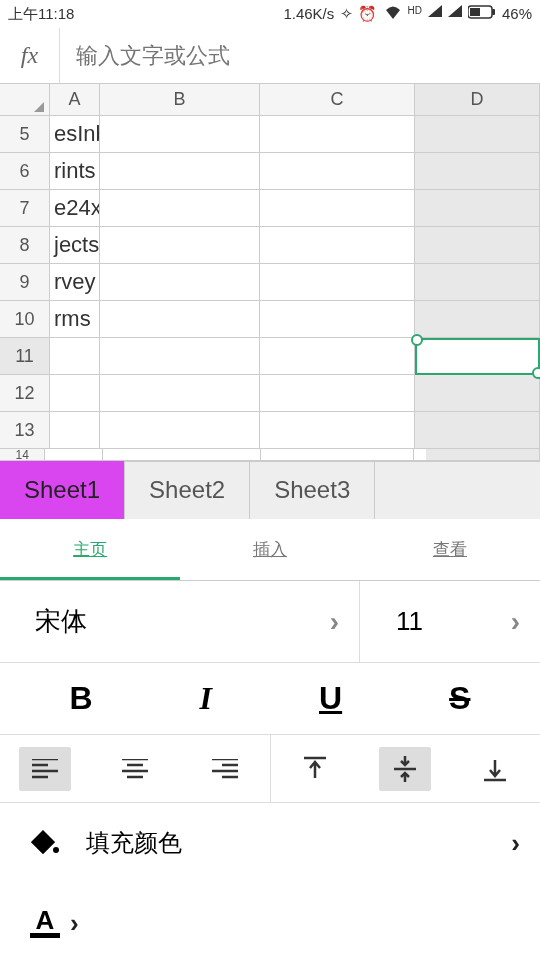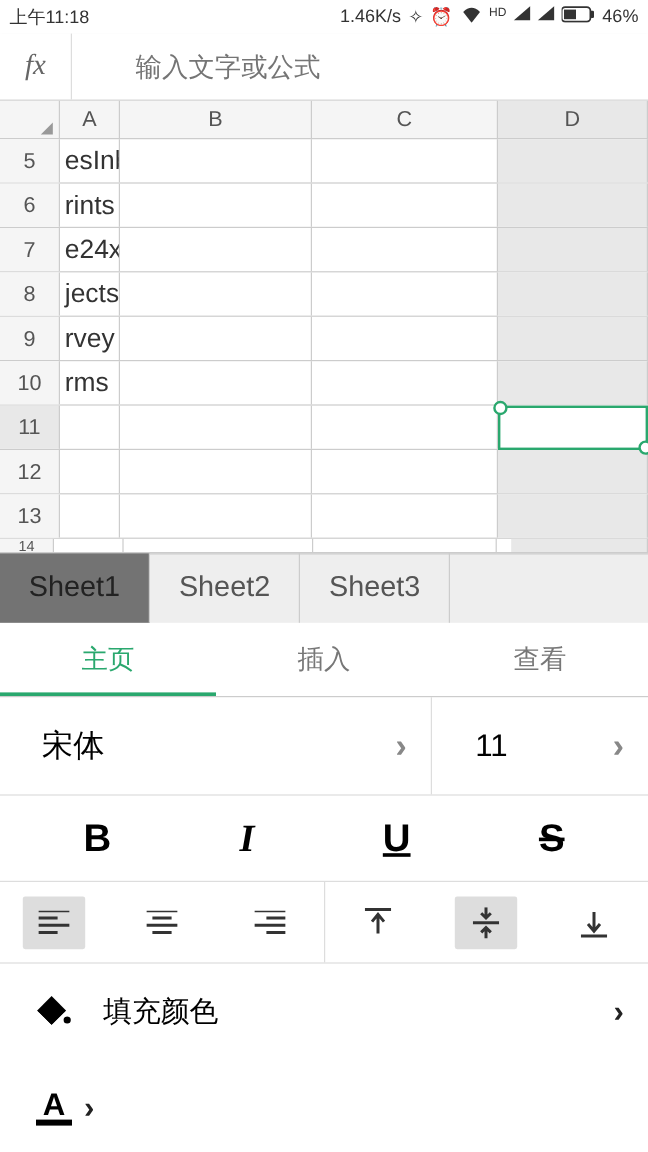--- a/index.html
+++ b/index.html
@@ -2,21 +2,21 @@
 <html><head>
 <meta charset="utf-8">
 <style>
 * { margin: 0; padding: 0; box-sizing: border-box; }
 body { font-family: -apple-system, sans-serif; width: 540px; height: 960px; background: #fff; overflow: hidden; position: relative; }
 
 .status-bar { height: 28px; display: flex; justify-content: space-between; align-items: center; padding: 0 8px; font-size: 15px; color: #333; }
 .status-left { display: flex; gap: 4px; }
 .status-right { display: flex; align-items: flex-start; gap: 6px; }
 
-.formula-bar { height: 56px; display: flex; align-items: center; border-bottom: 1px solid #ccc; background: #fff; box-shadow: 0 1px 2px rgba(0,0,0,0.1); gap: 37px; }
+.formula-bar { height: 56px; display: flex; align-items: center; border-bottom: 1px solid #ccc; background: #fff; box-shadow: 0 1px 2px rgba(0,0,0,0.1); }
 .fx-label { width: 60px; text-align: center; font-style: italic; font-family: serif; font-size: 24px; color: #666; border-right: 1px solid #ddd; height: 100%; display: flex; align-items: center; justify-content: center; }
 .formula-input { flex: 1; padding: 0 16px; font-size: 22px; color: #c2410c; border: none; outline: none; }
 
 .spreadsheet { position: relative; }
 .col-headers { display: flex; height: 32px; border-bottom: 1px solid #ccc; background: #f5f5f5; }
 .corner-cell { width: 50px; border-right: 1px solid #ccc; display: flex; align-items: center; justify-content: center; }
 .corner-cell::after { content: ''; width: 0; height: 0; border-style: solid; border-width: 0 0 10px 10px; border-color: transparent transparent #999 transparent; position: absolute; left: 34px; top: 18px; }
 .col-header { border-right: 1px solid #ccc; display: flex; align-items: center; justify-content: center; font-size: 18px; color: #555; }
 .col-a { width: 50px; }
 .col-b { width: 160px; }
@@ -29,24 +29,24 @@
 .cell { border-right: 1px solid #ccc; display: flex; align-items: center; padding: 0 4px; font-size: 22px; color: #333; overflow: hidden; white-space: nowrap; }
 
 .selected-cell { position: absolute; left: 415px; top: 254px; width: 125px; height: 37px; border: 2px solid #2aa86e; background: #fff; z-index: 5; }
 .handle-tl { position: absolute; left: -6px; top: -6px; width: 12px; height: 12px; border-radius: 50%; background: #fff; border: 2px solid #2aa86e; }
 .handle-br { position: absolute; right: -6px; bottom: -6px; width: 12px; height: 12px; border-radius: 50%; background: #fff; border: 2px solid #2aa86e; }
 
 .row-14 { height: 12px !important; gap: 12px; }
 
 .sheet-tabs { display: flex; height: 58px; background: #eee; box-shadow:inset 0 1px 0 0 #ccc; }
 .sheet-tab { padding: 0 24px; display: flex; align-items: center; font-size: 24px; color: #555; border-right: 1px solid #ccc; }
-.sheet-tab.active { background: #737373; color: #222; }
+.sheet-tab.active { background: #d946ef; color: #222; }
 
 .format-tabs { display: flex; height: 62px; border-bottom: 1px solid #ccc; }
-.format-tab { flex: 1; display: flex; align-items: center; justify-content: center; font-size: 22px; color: #777; position:relative; }
+.format-tab { flex: 1; display: flex; align-items: center; justify-content: center; font-size: 17px; color: #777; position:relative;text-decoration:underline; }
 .format-tab.active { color: #2aa86e; }
 .format-tab.active::after { content:''; position:absolute; bottom:0; left:0; right:0; height:3px; background:#2aa86e; }
 
 .font-row { display: flex; height: 82px; border-bottom: 1px solid #ddd; }
 .font-name { flex: 1; display: flex; align-items: center; justify-content: space-between; padding: 0 20px; font-size: 26px; border-right:1px solid #ddd;margin-left:15px; }
 .font-size { width: 180px; display: flex; align-items: center; justify-content: space-between; padding: 0 20px 0 36px; font-size: 26px; }
 .chev { color:#888; font-size:28px; font-weight:bold;}
 
 .style-row { display: flex; height: 72px; border-bottom: 1px solid #ddd; align-items: center; justify-content: space-around; padding: 0 16px; }
 .style-btn { font-size: 32px; font-weight: bold; }

